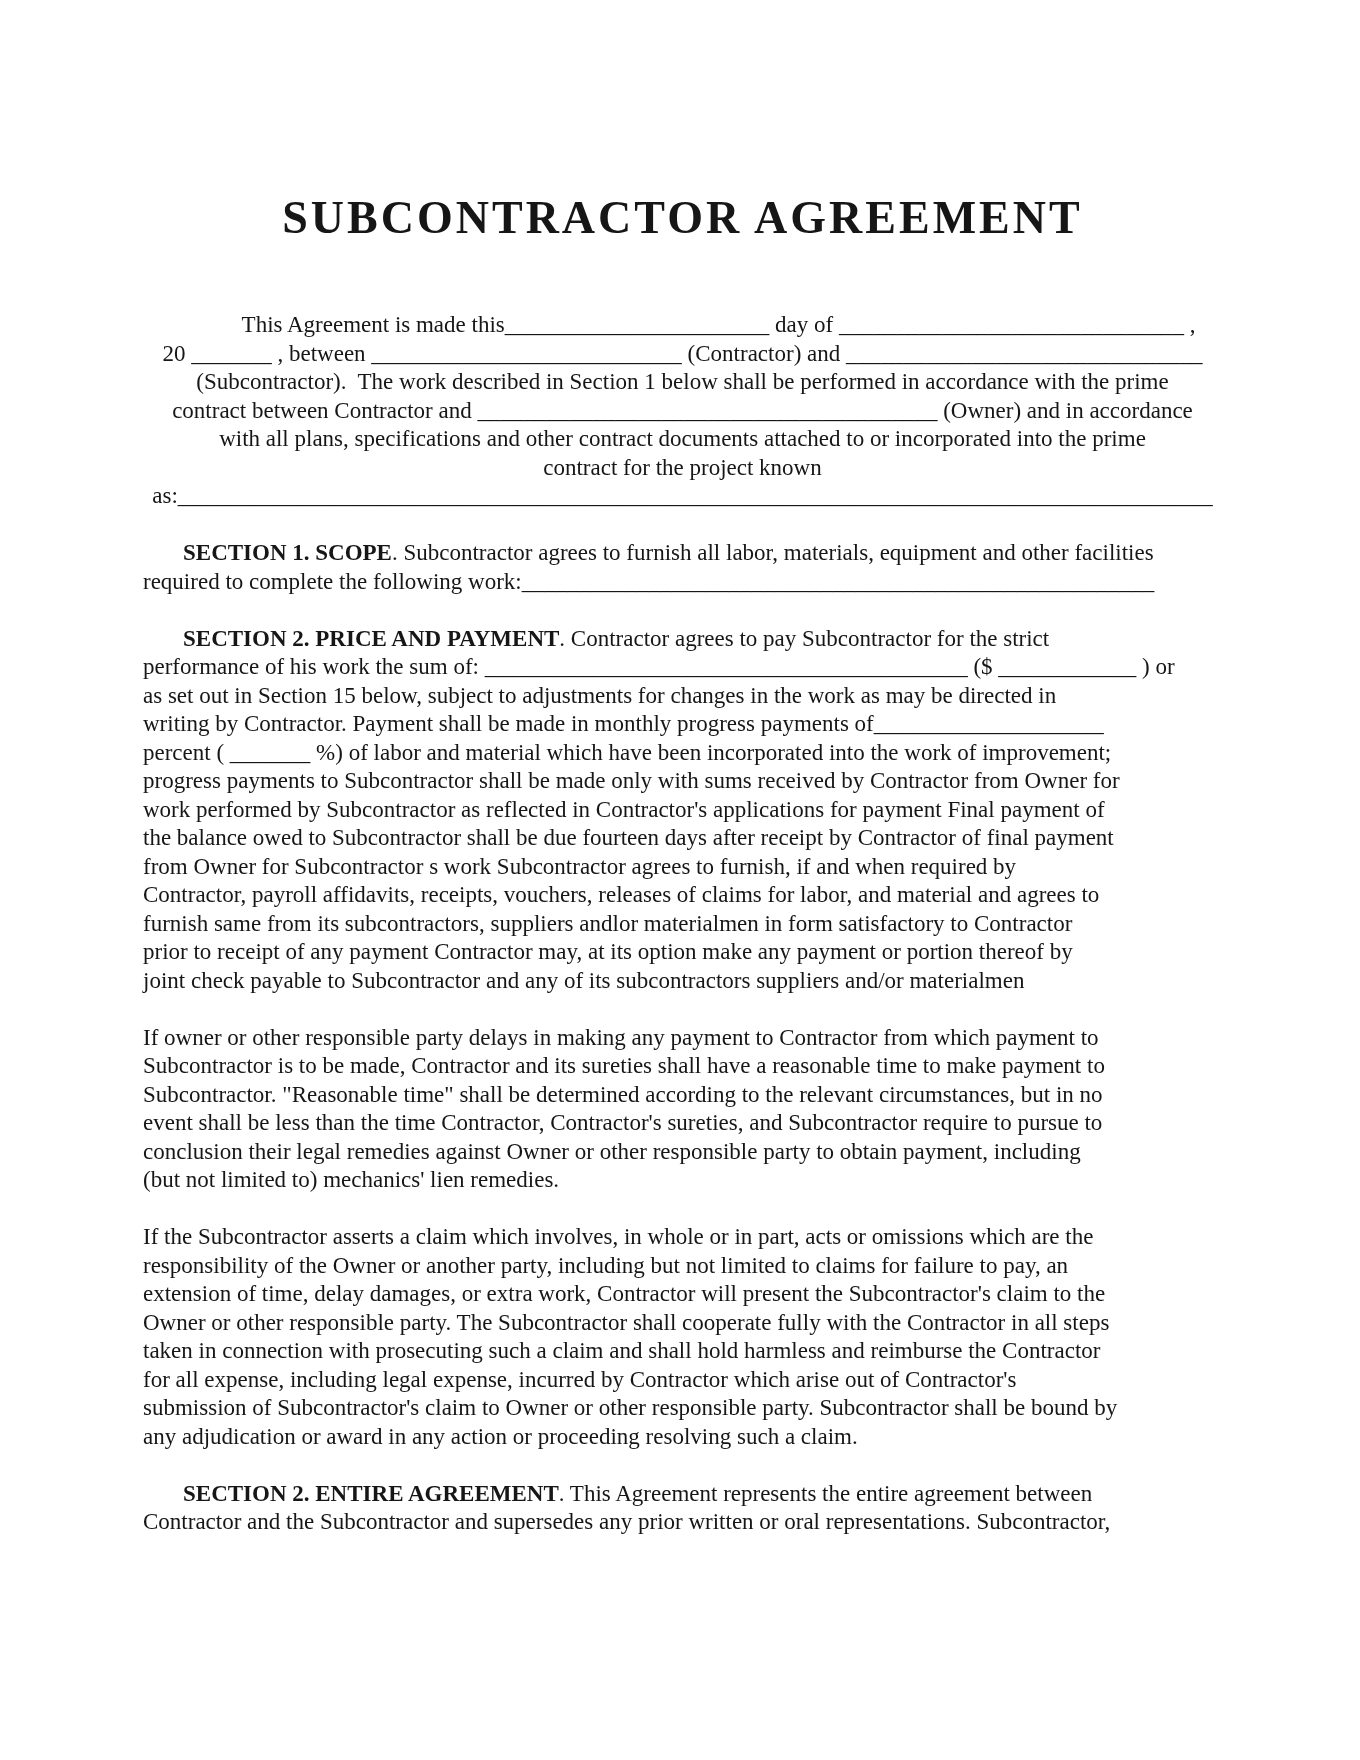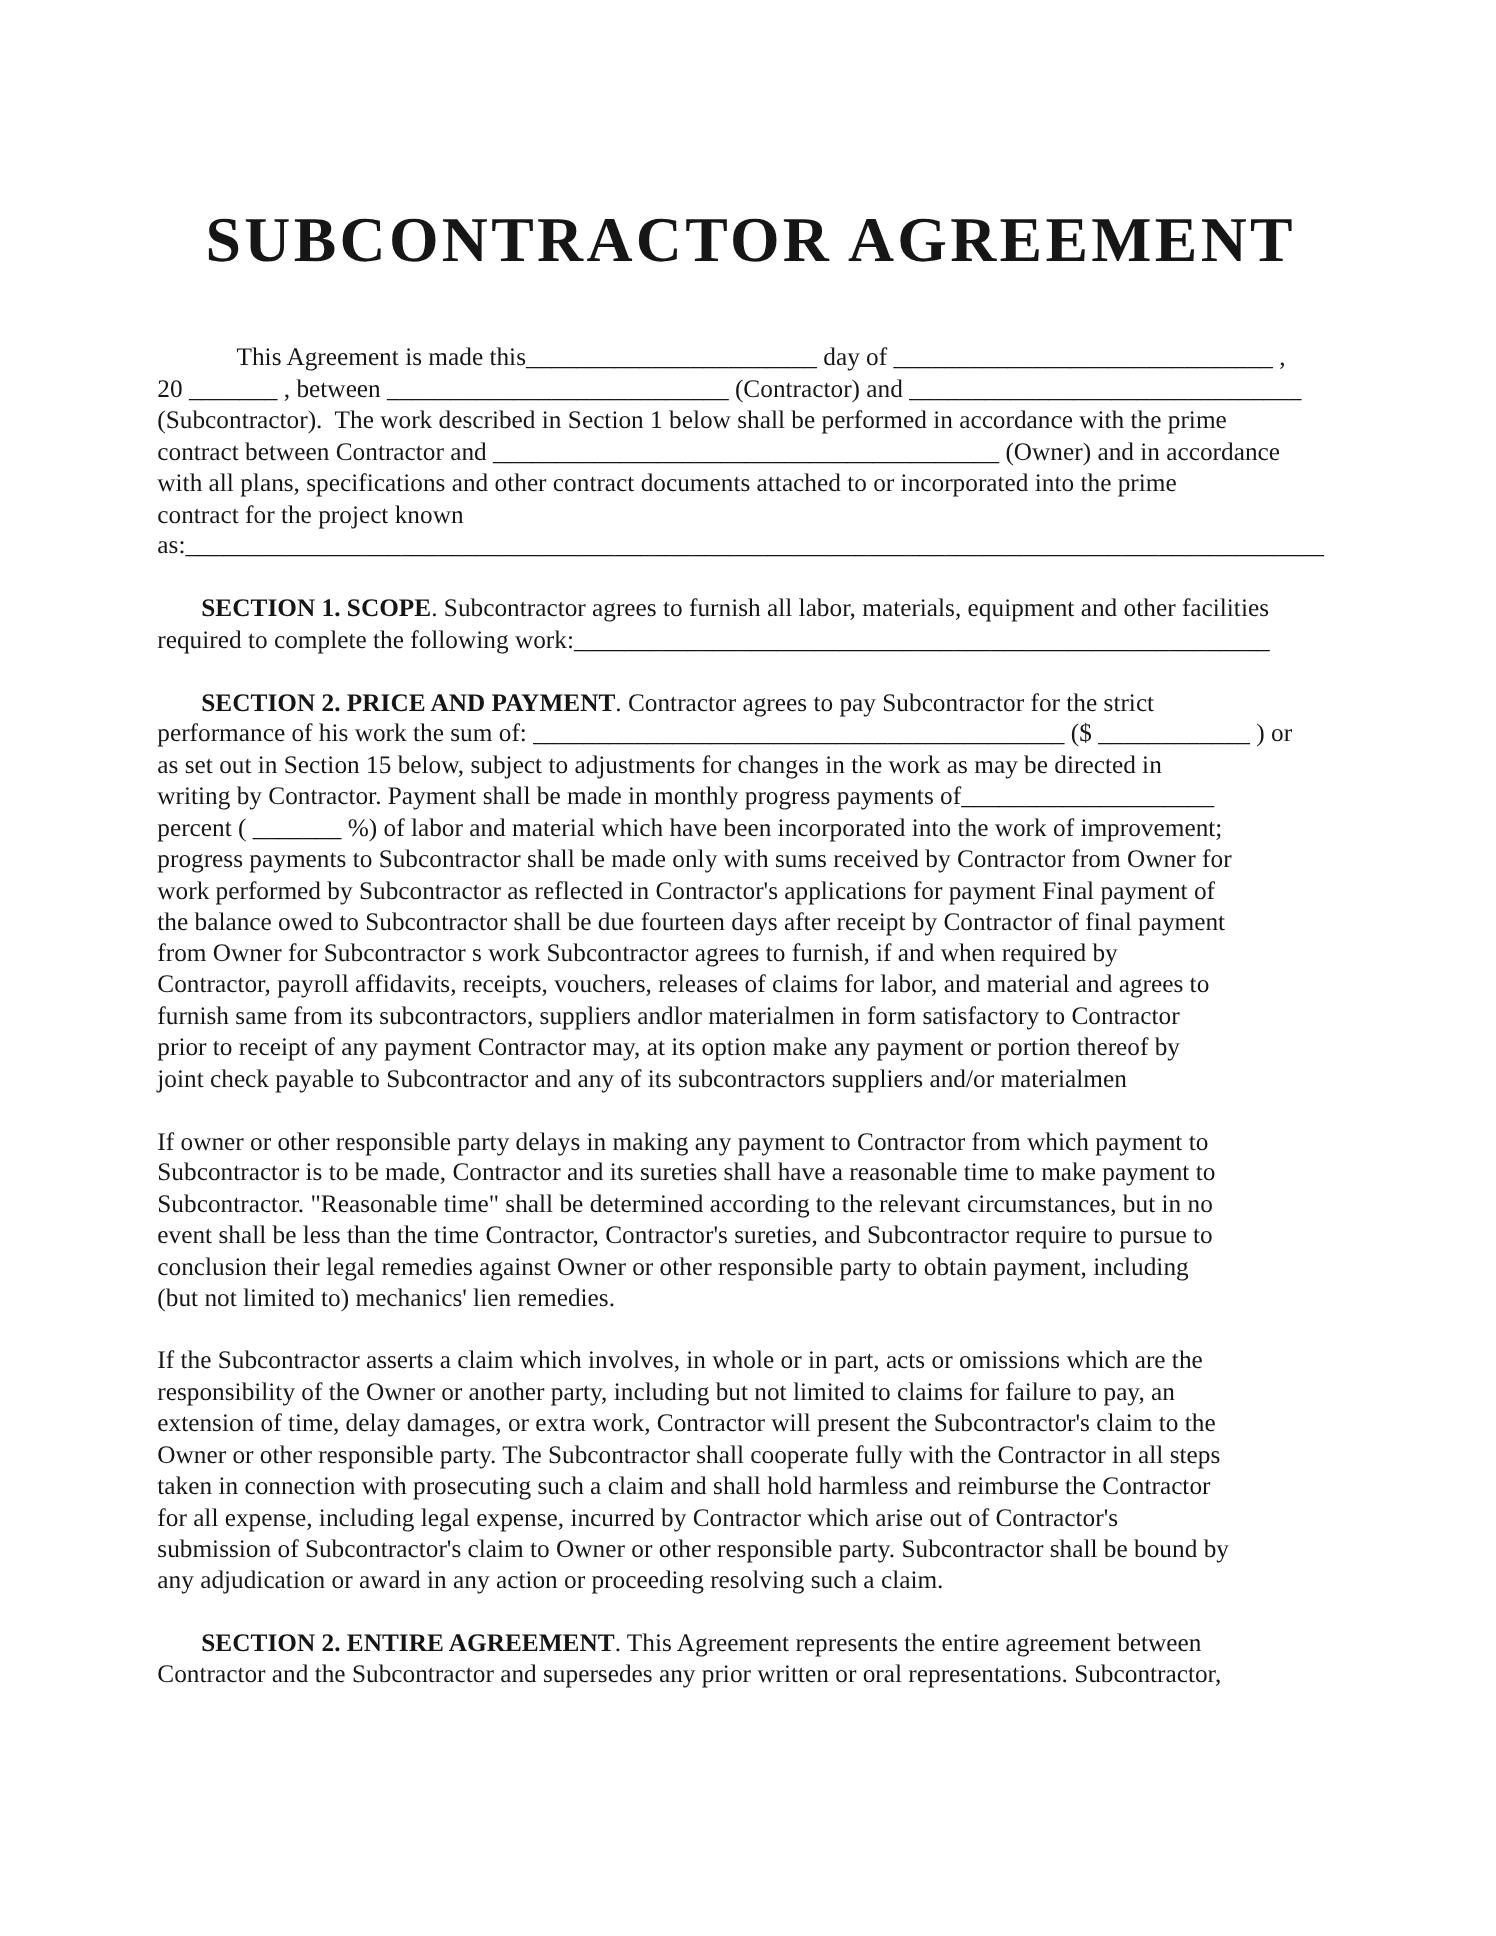--- a/index.html
+++ b/index.html
@@ -18,33 +18,34 @@
     height: 1760px;
     padding: 186px 138px 0 143px;
     background: #ffffff;
     color: #161616;
     font-family: "Liberation Serif", "DejaVu Serif", serif;
     font-size: 23px;
     line-height: 28.5px;
   }
   .title {
     margin: 0 0 61px 0;
-    font-size: 58px;
+    font-size: 46px;
     line-height: 64px;
     font-weight: bold;
     letter-spacing: 3px;
     text-align: center;
     white-space: nowrap;
   }
   .para {
     margin: 0 0 28.5px 0;
     white-space: pre;
   }
   .indent {
     text-indent: 72px;
+    text-align: center;
   }
   .sec-heading {
     font-weight: bold;
     margin-left: 40px;
   }
 </style>
 </head>
 <body>
 
 <div class="page">

